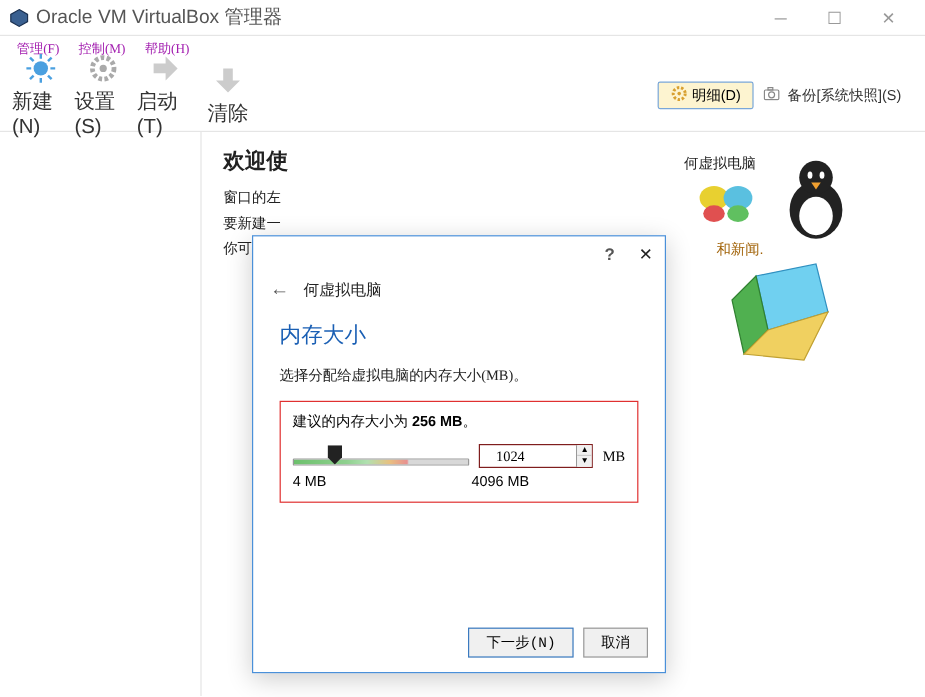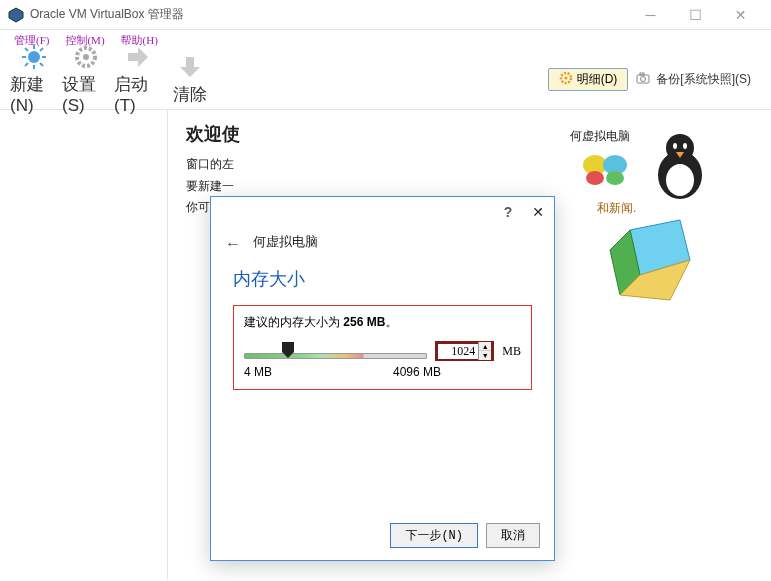--- a/index.html
+++ b/index.html
@@ -1,21 +1,21 @@
 <!DOCTYPE html>
 <html><head>
 <meta charset="utf-8">
 <style>
 * { box-sizing: border-box; margin: 0; padding: 0; font-family: "Microsoft YaHei", "SimSun", sans-serif; }
 body { background: #fff; width: 771px; height: 581px; overflow: hidden; position: relative; }
 
 
 .titlebar { height: 30px; background: #fff; display: flex; align-items: center; padding: 0 8px; border-bottom: 1px solid #e5e5e5; }
 .titlebar-icon { width: 16px; height: 16px; margin-right: 6px; }
-.titlebar-title { font-size: 12px; color: #555; flex: 1; }
+.titlebar-title { font-size: 16px; color: #555; flex: 1; }
 .win-controls { display: flex; gap: 0; }
 .win-btn { width: 45px; height: 29px; display: flex; align-items: center; justify-content: center; color: #999; font-size: 14px; }
 
 
 .menubar { height: 20px; display: flex; align-items: center; padding: 0 6px; }
 .menu-item { font-size: 11px; color: #a21caf; padding: 2px 8px; font-family: Liberation Serif, serif; }
 
 
 .toolbar { height: 60px; display: flex; align-items: center; padding: 4px 8px; border-bottom: 1px solid #e5e5e5; }
 .tool-btn { display: flex; flex-direction: column; align-items: center; width: 52px; padding: 4px 2px; }
@@ -52,21 +52,21 @@
 .section-title { font-size: 18px; color: #1a5fb4; margin-bottom: 14px; font-family: "SimSun", serif; }
 .section-desc { font-size: 12px; color: #222; margin-bottom: 12px; font-family: "SimSun", serif; }
 .redbox { border: 1px solid #e03030; padding: 8px 10px 10px; }
 .recommend { font-size: 12px; font-family: "SimSun", serif; margin-bottom: 10px; }
 .recommend b { font-weight: bold; }
 .slider-row { display: flex; align-items: center; gap: 8px; margin-bottom: 4px; }
 .slider-track { position: relative; flex: 1; height: 18px; }
 .slider-bg { position: absolute; top: 11px; left: 0; right: 0; height: 6px; border: 1px solid #999; border-radius: 1px; background: linear-gradient(to right, #6cc06c 0%, #8ed08e 30%, #b0e0b0 42%, #e8c080 55%, #e89090 65%, #d8d8d8 66%, #d8d8d8 100%); }
 .slider-thumb { position: absolute; top: 0; left: 24%; width: 12px; height: 16px; transform: translateX(-50%); }
 .slider-thumb svg { display: block; }
-.spinner { display: flex; align-items: center; border: 3px solid #7f1d1d; height: 20px; }
+.spinner { display: flex; align-items: center; border: 1px solid #7f1d1d; height: 20px; gap: 40px; }
 .spinner-input { width: 40px; border: none; text-align: right; padding: 0 3px; font-size: 12px; font-family: "SimSun", serif; }
 .spinner-btns { display: flex; flex-direction: column; border-left: 1px solid #999; }
 .spinner-btn { width: 12px; height: 9px; display: flex; align-items: center; justify-content: center; font-size: 7px; line-height: 1; background: #f0f0f0; border-bottom: 1px solid #ccc; }
 .spinner-btn:last-child { border-bottom: none; }
 .unit { font-size: 12px; font-family: "SimSun", serif; }
 .slider-labels { display: flex; justify-content: space-between; font-size: 12px; font-family: "SimSun", serif; padding-right: 80px; }
 .dialog-footer { position: absolute; bottom: 12px; right: 14px; display: flex; gap: 8px; }
 .dlg-btn { border: 1px solid #999; background: #f0f0f0; padding: 3px 14px; font-size: 12px; font-family: Liberation Mono, monospace; }
 .dlg-btn.primary { border: 1px solid #3a7ac0; }
 
@@ -199,20 +199,21 @@
     <div class="dialog-titlebar">
       <span class="dialog-help">?</span>
       <span class="dialog-close">✕</span>
     </div>
     <div class="dialog-header">
       <span class="dialog-back">←</span>
       <span class="dialog-header-title">何虚拟电脑</span>
     </div>
     <div class="dialog-body">
       <div class="section-title">内存大小</div>
+      <div class="section-desc">选择分配给虚拟电脑的内存大小(MB)。</div>
       <div class="redbox">
         <div class="recommend">
           <span>建议的内存大小为 </span><b>256 MB</b><span>。</span>
         </div>
         <div class="slider-row">
           <div class="slider-track">
             <div class="slider-bg"></div>
             <div class="slider-thumb">
               <svg width="12" height="16" viewBox="0 0 12 16">
                   <polygon points="0,0 12,0 12,10 6,16 0,10" fill="#222"></polygon>

